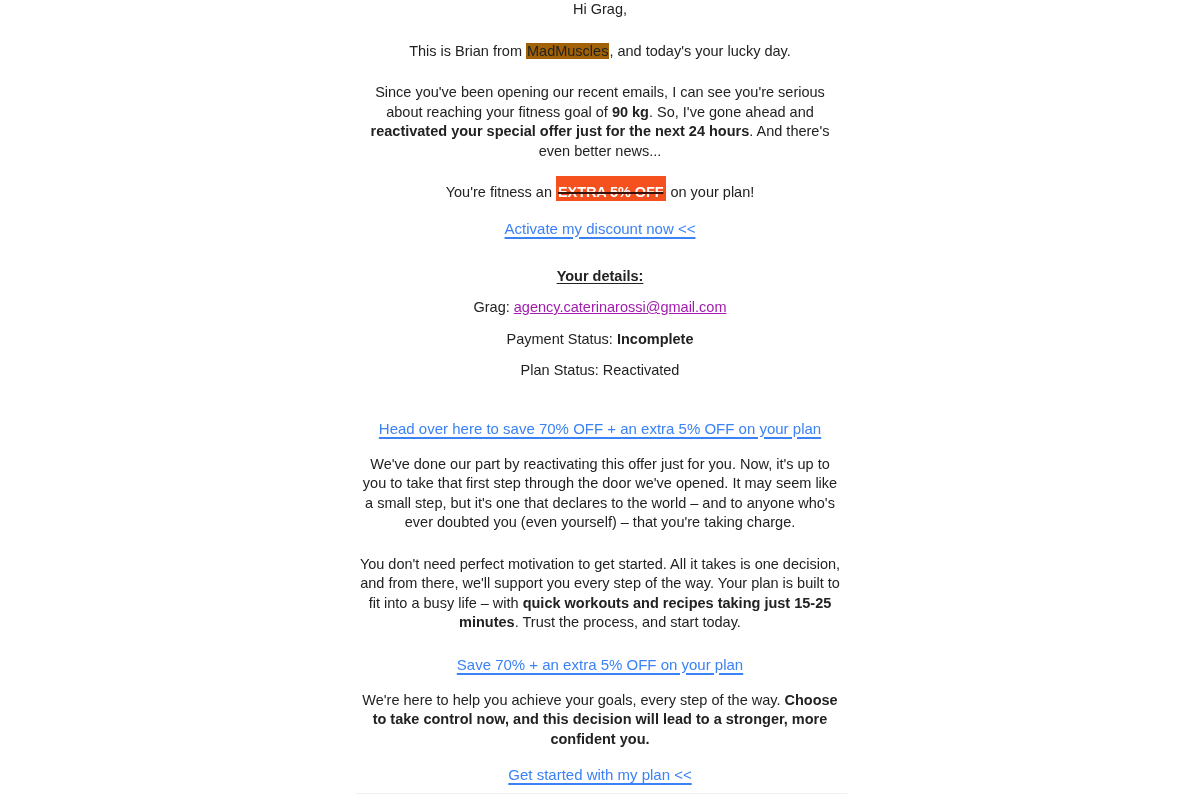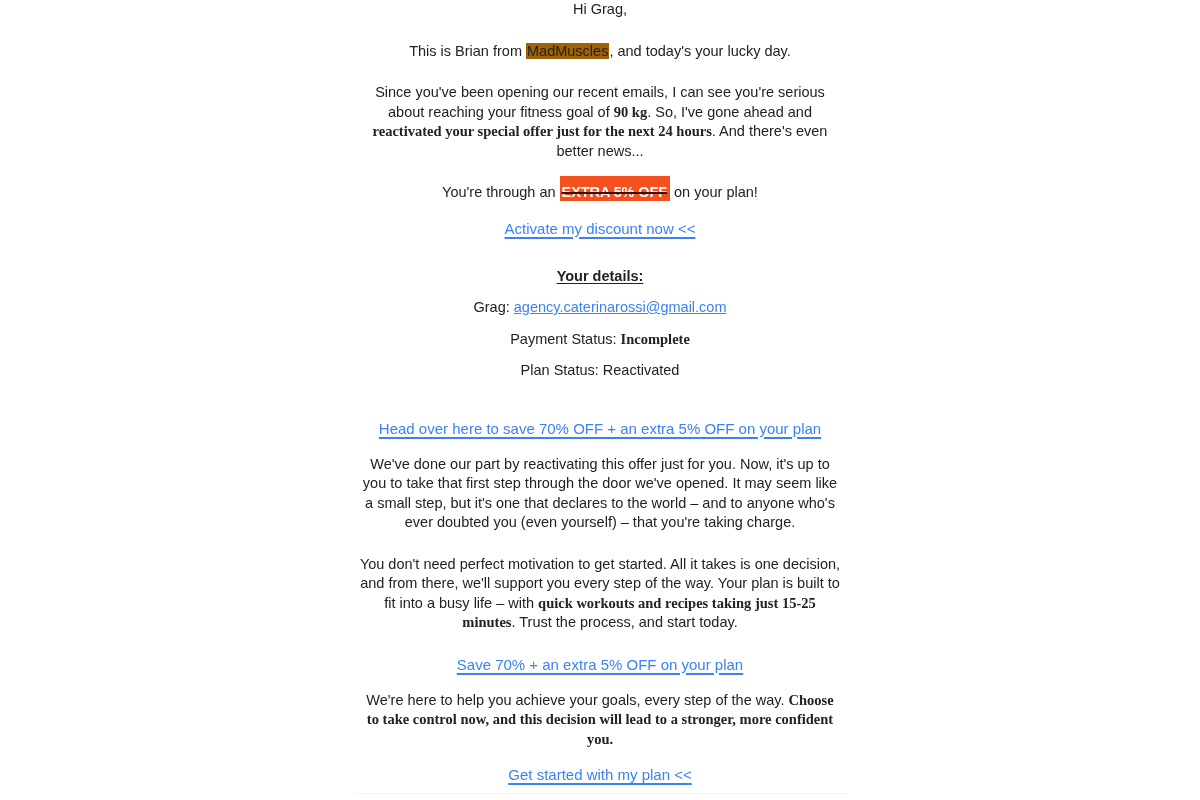--- a/index.html
+++ b/index.html
@@ -26,21 +26,21 @@
 
   p.para {
     margin: 0 0 0 0;
     font-size: 14.5px;
     line-height: 19.5px;
     color: #222222;
   }
   .gap-md { height: 16px; }
   .gap-lg { height: 22px; }
 
-  b, strong { font-weight: bold; font-family: Liberation Serif, serif; }
+  b, strong { font-weight: bold; }
 
   .hl {
     background: #a16207;
     padding: 0 1px;
   }
 
   .promo {
     background: #f4511e;
     color: #ffffff;
     font-weight: bold;
@@ -56,21 +56,21 @@
     font-weight: normal;
     font-size: 15px;
     text-decoration: underline;
     text-underline-offset: 2.5px;
     text-decoration-thickness: 1.5px;
     display: inline-block;
     line-height: 20px;
   }
 
   a.mail-link {
-    color: #3b82f6;
+    color: #a21caf;
     font-size: 14.5px;
   }
 
   .details-head {
     font-weight: bold;
     text-decoration: underline;
     text-underline-offset: 2px;
   }
 
   .details-line {
@@ -99,21 +99,21 @@
   <div class="gap-lg"></div>
 
   <p class="para"><span>This is Brian from </span><span class="hl">MadMuscles</span><span>, and today's your lucky day.</span></p>
 
   <div class="gap-lg"></div>
 
   <p class="para"><span>Since you've been opening our recent emails, I can see you're serious about reaching your fitness goal of </span><b>90 kg</b><span>. So, I've gone ahead and </span><b>reactivated your special offer just for the next 24 hours</b><span>. And there's even better news...</span></p>
 
   <div class="gap-lg"></div>
 
-  <p class="para"><span>You're through an </span><span class="promo">EXTRA 5% OFF</span><span> on your plan!</span></p>
+  <p class="para"><span>You're fitness an </span><span class="promo">EXTRA 5% OFF</span><span> on your plan!</span></p>
 
   <div class="gap-md"></div>
 
   <a class="cta" href="#">Activate my discount now &lt;&lt;</a>
 
   <div class="gap-md"></div>
 
   <div>
     <div class="details-line"><span class="details-head">Your details:</span></div>
     <div class="details-line"><span>Grag: </span><a class="mail-link" href="#">agency.caterinarossi@gmail.com</a></div>

